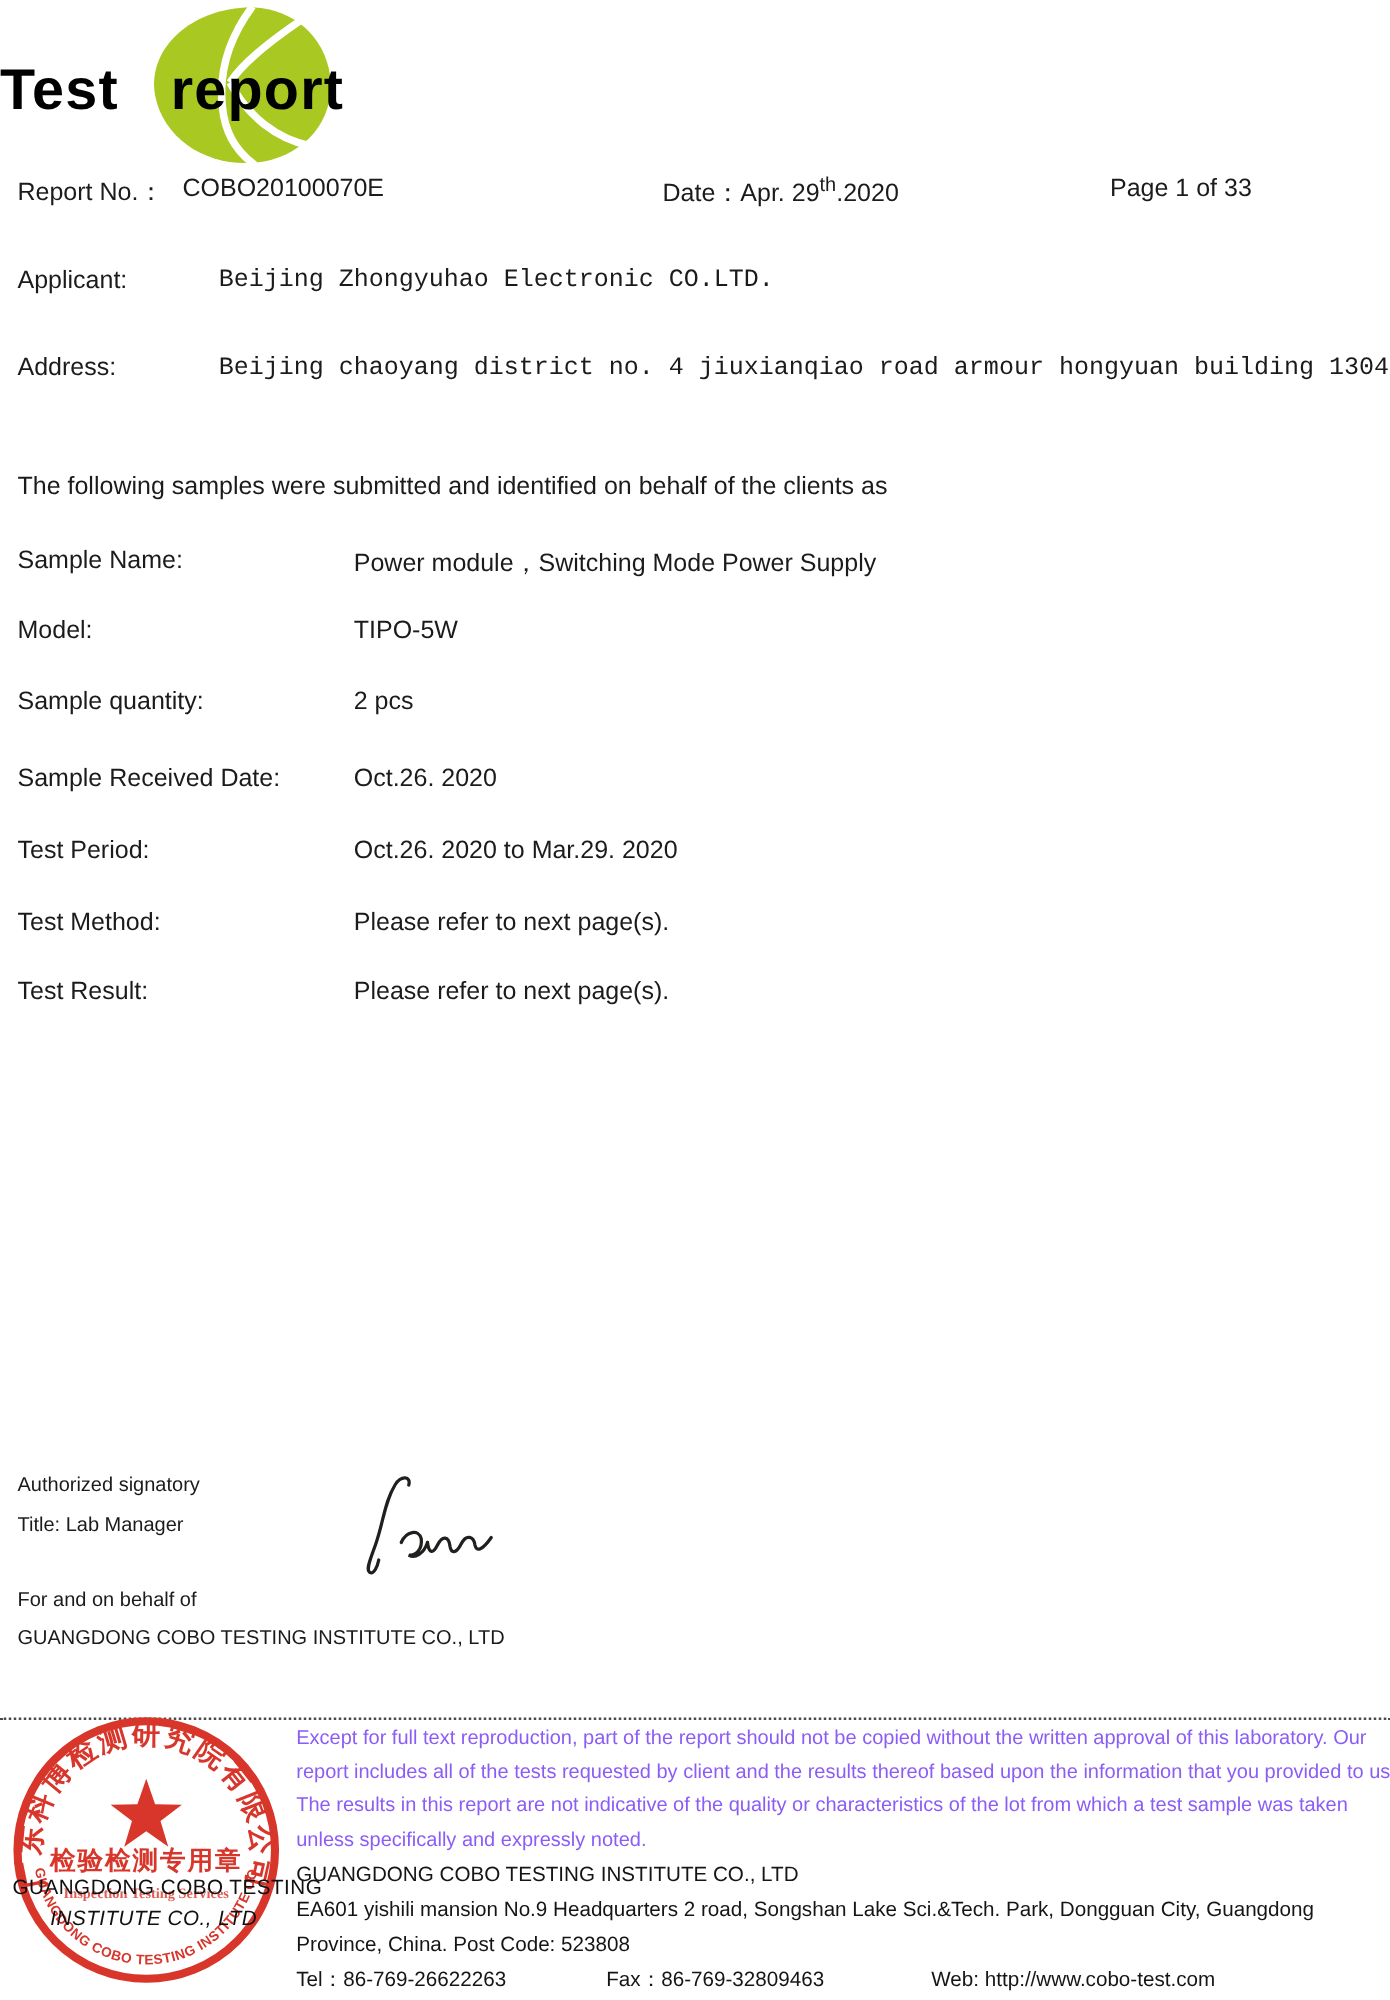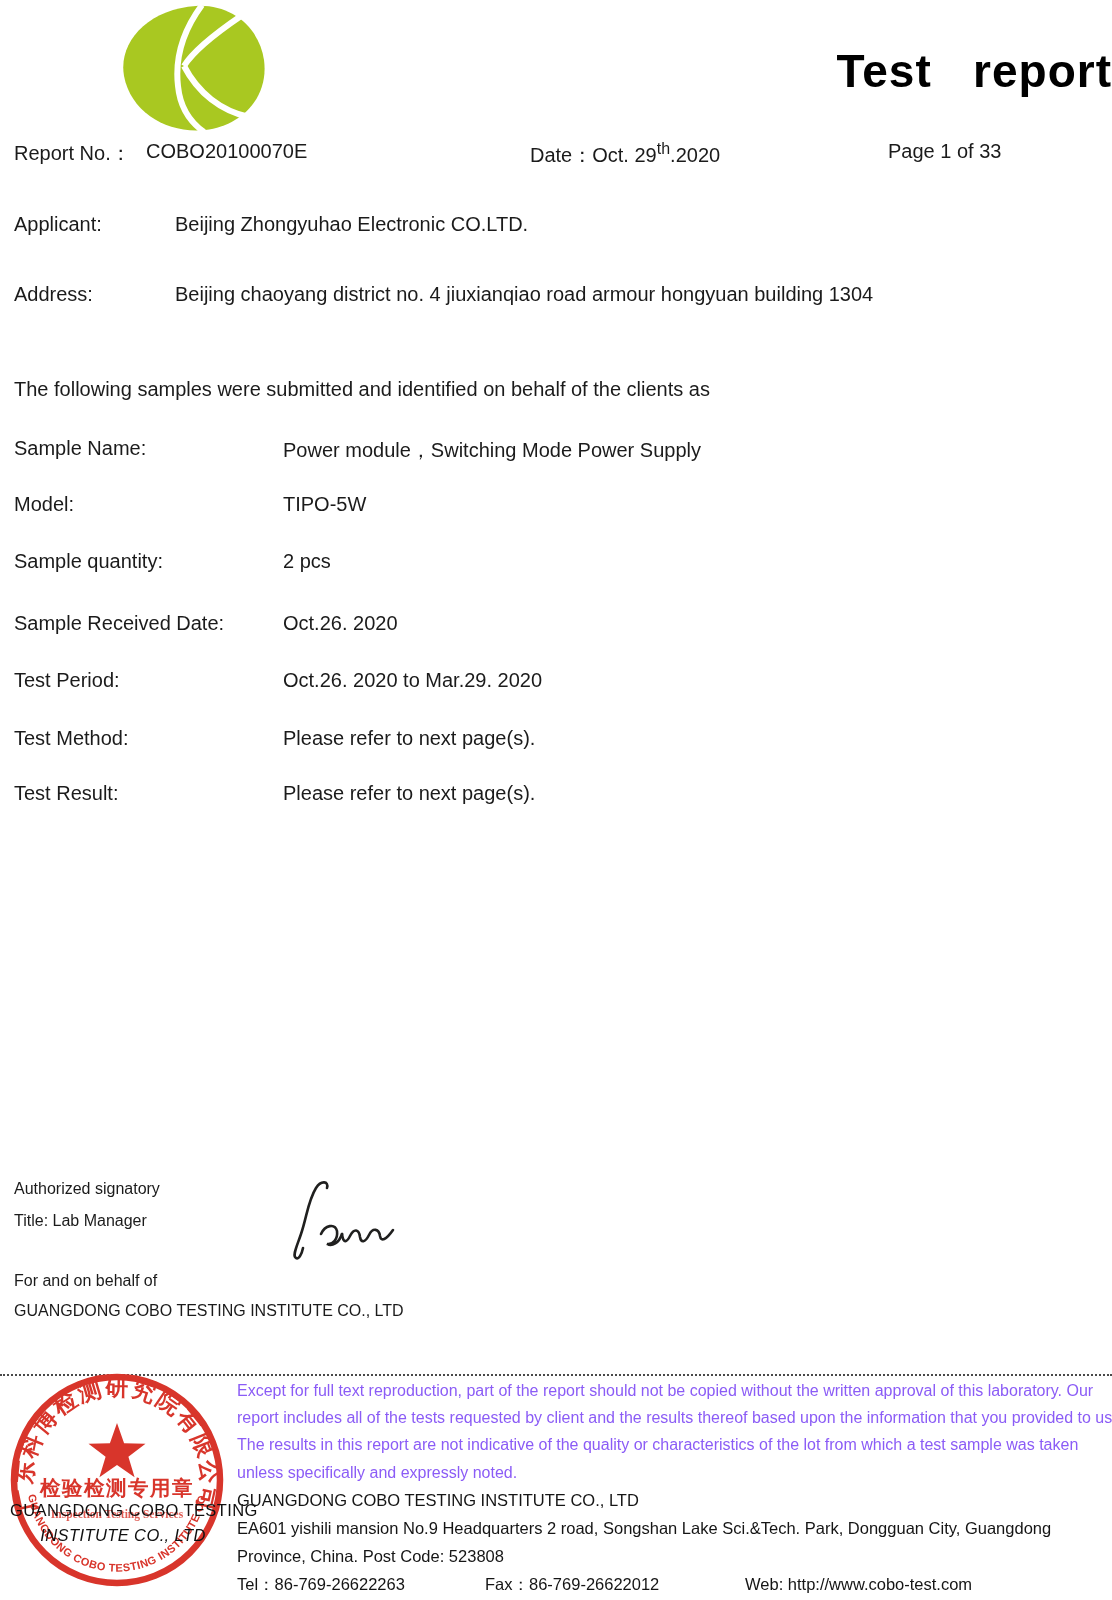--- a/index.html
+++ b/index.html
@@ -1,23 +1,23 @@
 <!DOCTYPE html>
 <html><head>
 <meta charset="utf-8">
 <style>
   html,body{margin:0;padding:0;background:#ffffff;}
   body{width:1112px;height:1600px;position:relative;overflow:hidden;
        font-family:"Liberation Sans","DejaVu Sans",sans-serif;color:#1b1b1b;}
   .abs{position:absolute;}
-  .page-title{left:0;right:0;top:44px;text-align:right;font-size:46px;font-weight:bold;
+  .page-title{left:0;right:0;top:44px;text-align:left;font-size:46px;font-weight:bold;
               color:#000;white-space:pre;letter-spacing:1px;}
   .hrow{font-size:20px;}
   .lbl{position:absolute;left:14px;white-space:nowrap;}
-  .val-a{position:absolute;left:175px;white-space:nowrap;}
+  .val-a{position:absolute;left:175px;white-space:nowrap;font-family:Liberation Mono, monospace;}
   .val-s{position:absolute;left:283px;white-space:nowrap;}
   .val-r{position:absolute;left:146px;white-space:nowrap;}
   sup{font-size:16px;}
   .sig-label{font-size:16px;}
   .dotline{left:0;top:1374px;width:1112px;border-top:2px dotted #4a4a4a;height:0;}
   .footer-block{left:237px;top:1377px;width:866px;}
   .footer-block .d{font-size:16px;line-height:27.2px;white-space:nowrap;color:#8b5cf6;}
   .footer-block .c{font-size:16.5px;line-height:28px;white-space:nowrap;color:#151515;}
   .telrow{position:relative;}
   .telrow .fax{position:absolute;left:248px;top:0;}
@@ -38,21 +38,21 @@
     <path d="M123 12 C98 29 76 46 66 62" fill="none" stroke="#ffffff" stroke-width="6"></path>
     <path d="M66 62 C80 89 103 107 131 113" fill="none" stroke="#ffffff" stroke-width="6"></path>
   </svg>
 </div>
 
 <div class="abs page-title">Test   report</div>
 
 <div class="abs hrow" style="top:140px;left:0;width:1112px;">
   <span class="lbl">Report No.：</span>
   <span class="val-r">COBO20100070E</span>
-  <span class="abs" style="left:530px;white-space:nowrap;"><span>Date：</span><span>Oct. 29</span><sup>th</sup><span>.2020</span></span>
+  <span class="abs" style="left:530px;white-space:nowrap;"><span>Date：</span><span>Apr. 29</span><sup>th</sup><span>.2020</span></span>
   <span class="abs" style="left:888px;text-align:right;">Page 1 of 33</span>
 </div>
 
 <div class="abs hrow" style="top:213px;left:0;width:1112px;">
   <span class="lbl">Applicant:</span>
   <span class="val-a">Beijing Zhongyuhao Electronic CO.LTD.</span>
 </div>
 <div class="abs hrow" style="top:283px;left:0;width:1112px;">
   <span class="lbl">Address:</span>
   <span class="val-a">Beijing chaoyang district no. 4 jiuxianqiao road armour hongyuan building 1304</span>
@@ -132,16 +132,16 @@
 <div class="abs footer-block">
   <div class="d">Except for full text reproduction, part of the report should not be copied without the written approval of this laboratory. Our</div>
   <div class="d">report includes all of the tests requested by client and the results thereof based upon the information that you provided to us.</div>
   <div class="d">The results in this report are not indicative of the quality or characteristics of the lot from which a test sample was taken</div>
   <div class="d">unless specifically and expressly noted.</div>
   <div class="c">GUANGDONG COBO TESTING INSTITUTE CO., LTD</div>
   <div class="c">EA601 yishili mansion No.9 Headquarters 2 road, Songshan Lake Sci.&amp;Tech. Park, Dongguan City, Guangdong</div>
   <div class="c">Province, China. Post Code: 523808</div>
   <div class="c telrow">
     <span><span>Tel：</span><span>86-769-26622263</span></span>
-    <span class="fax"><span>Fax：</span><span>86-769-26622012</span></span>
+    <span class="fax"><span>Fax：</span><span>86-769-32809463</span></span>
     <span class="web"><span>Web: </span><span>http://www.cobo-test.com</span></span>
   </div>
 </div>
 
 </body></html>

